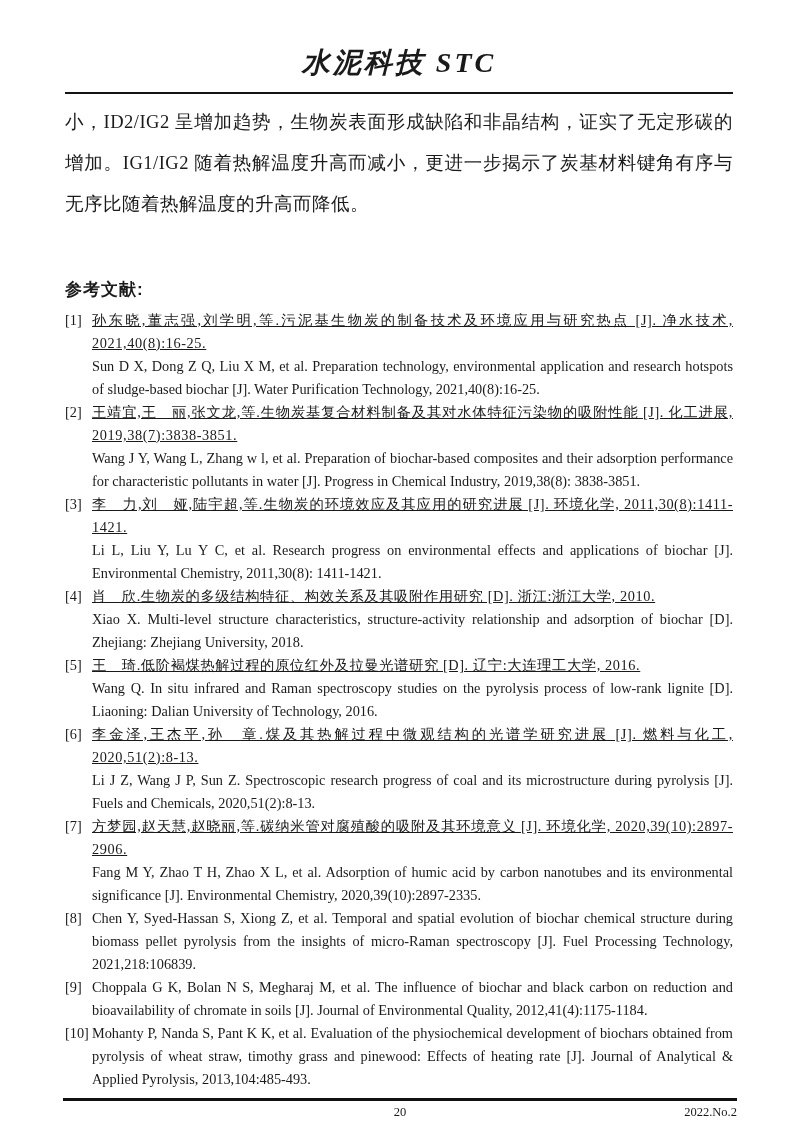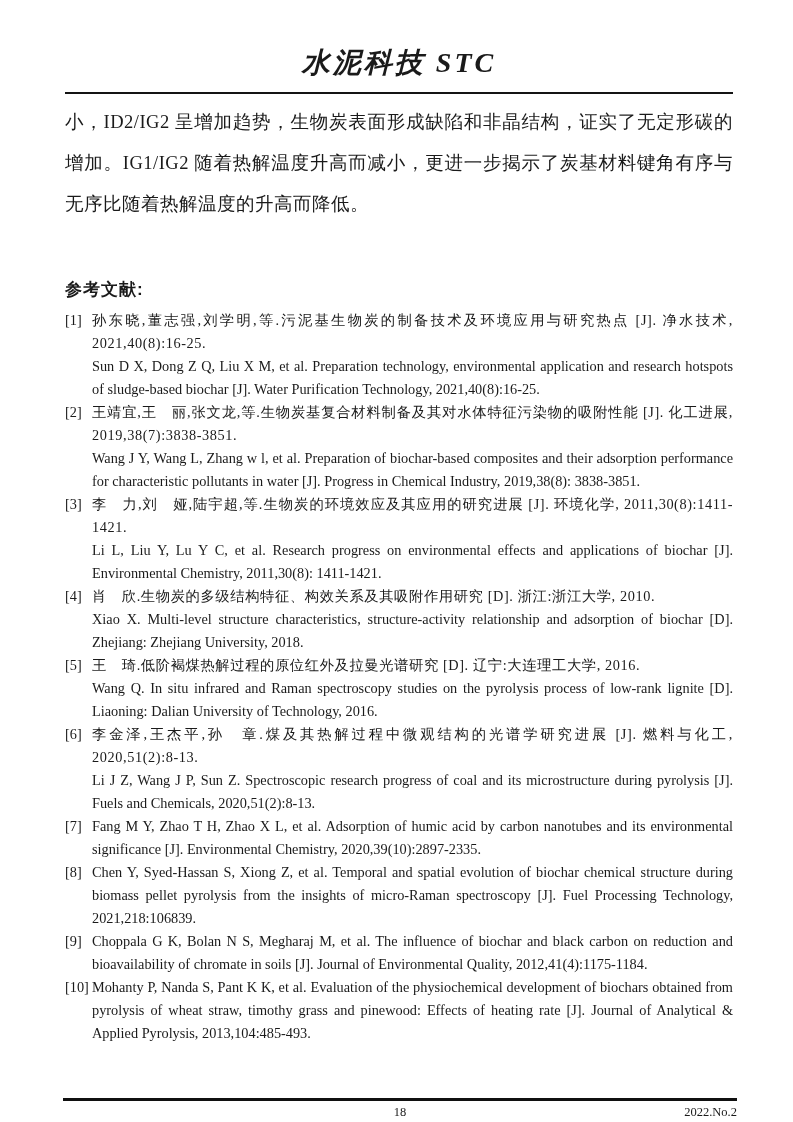--- a/index.html
+++ b/index.html
@@ -61,21 +61,21 @@
     padding-left: 27px;
   }
   .ref-marker {
     position: absolute;
     left: 0; top: 0;
   }
   .ref-cn, .ref-en {
     display: block;
     text-align: justify;
   }
-  .ref-cn { letter-spacing: 0.6px; }
+  .ref-cn { letter-spacing: 0.6px; text-decoration: underline; }
 
   
   .footer {
     position: absolute;
     left: 63px; right: 56px;
     top: 1054px;
   }
   .footer-rule {
     border: none;
     height: 3px;
@@ -144,20 +144,21 @@
   </li>
 
   <li class="ref-item">
     <span class="ref-marker">[6]</span>
     <span class="ref-cn">李金泽,王杰平,孙　章.煤及其热解过程中微观结构的光谱学研究进展 [J]. 燃料与化工, 2020,51(2):8-13.</span>
     <span class="ref-en">Li J Z, Wang J P, Sun Z. Spectroscopic research progress of coal and its microstructure during pyrolysis [J]. Fuels and Chemicals, 2020,51(2):8-13.</span>
   </li>
 
   <li class="ref-item">
     <span class="ref-marker">[7]</span>
+    <span class="ref-cn">方梦园,赵天慧,赵晓丽,等.碳纳米管对腐殖酸的吸附及其环境意义 [J]. 环境化学, 2020,39(10):2897-2906.</span>
     <span class="ref-en">Fang M Y, Zhao T H, Zhao X L, et al. Adsorption of humic acid by carbon nanotubes and its environmental significance [J]. Environmental Chemistry, 2020,39(10):2897-2335.</span>
   </li>
 
   <li class="ref-item">
     <span class="ref-marker">[8]</span>
 
     <span class="ref-en">Chen Y, Syed-Hassan S, Xiong Z, et al. Temporal and spatial evolution of biochar chemical structure during biomass pellet pyrolysis from the insights of micro-Raman spectroscopy [J]. Fuel Processing Technology, 2021,218:106839.</span>
   </li>
 
   <li class="ref-item">
@@ -170,17 +171,17 @@
     <span class="ref-marker">[10]</span>
 
     <span class="ref-en">Mohanty P, Nanda S, Pant K K, et al. Evaluation of the physiochemical development of biochars obtained from pyrolysis of wheat straw, timothy grass and pinewood: Effects of heating rate [J]. Journal of Analytical &amp; Applied Pyrolysis, 2013,104:485-493.</span>
   </li>
 </ol>
   </div>
 
   <div class="footer">
     <hr class="footer-rule">
     <div class="footer-row">
-      <span class="page-number">18</span>
+      <span class="page-number">20</span>
       <span class="issue-label">2022.No.2</span>
     </div>
   </div>
 </div>
 
 </body></html>

